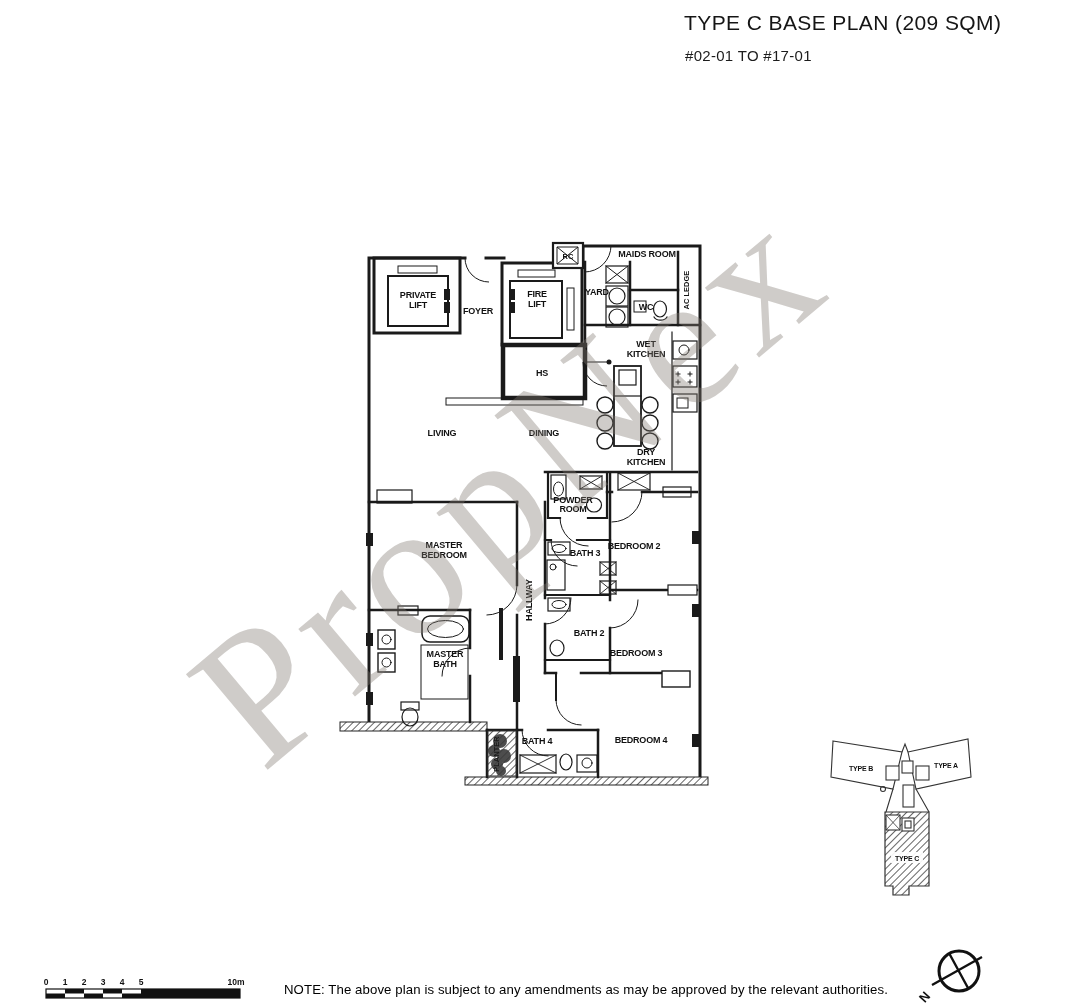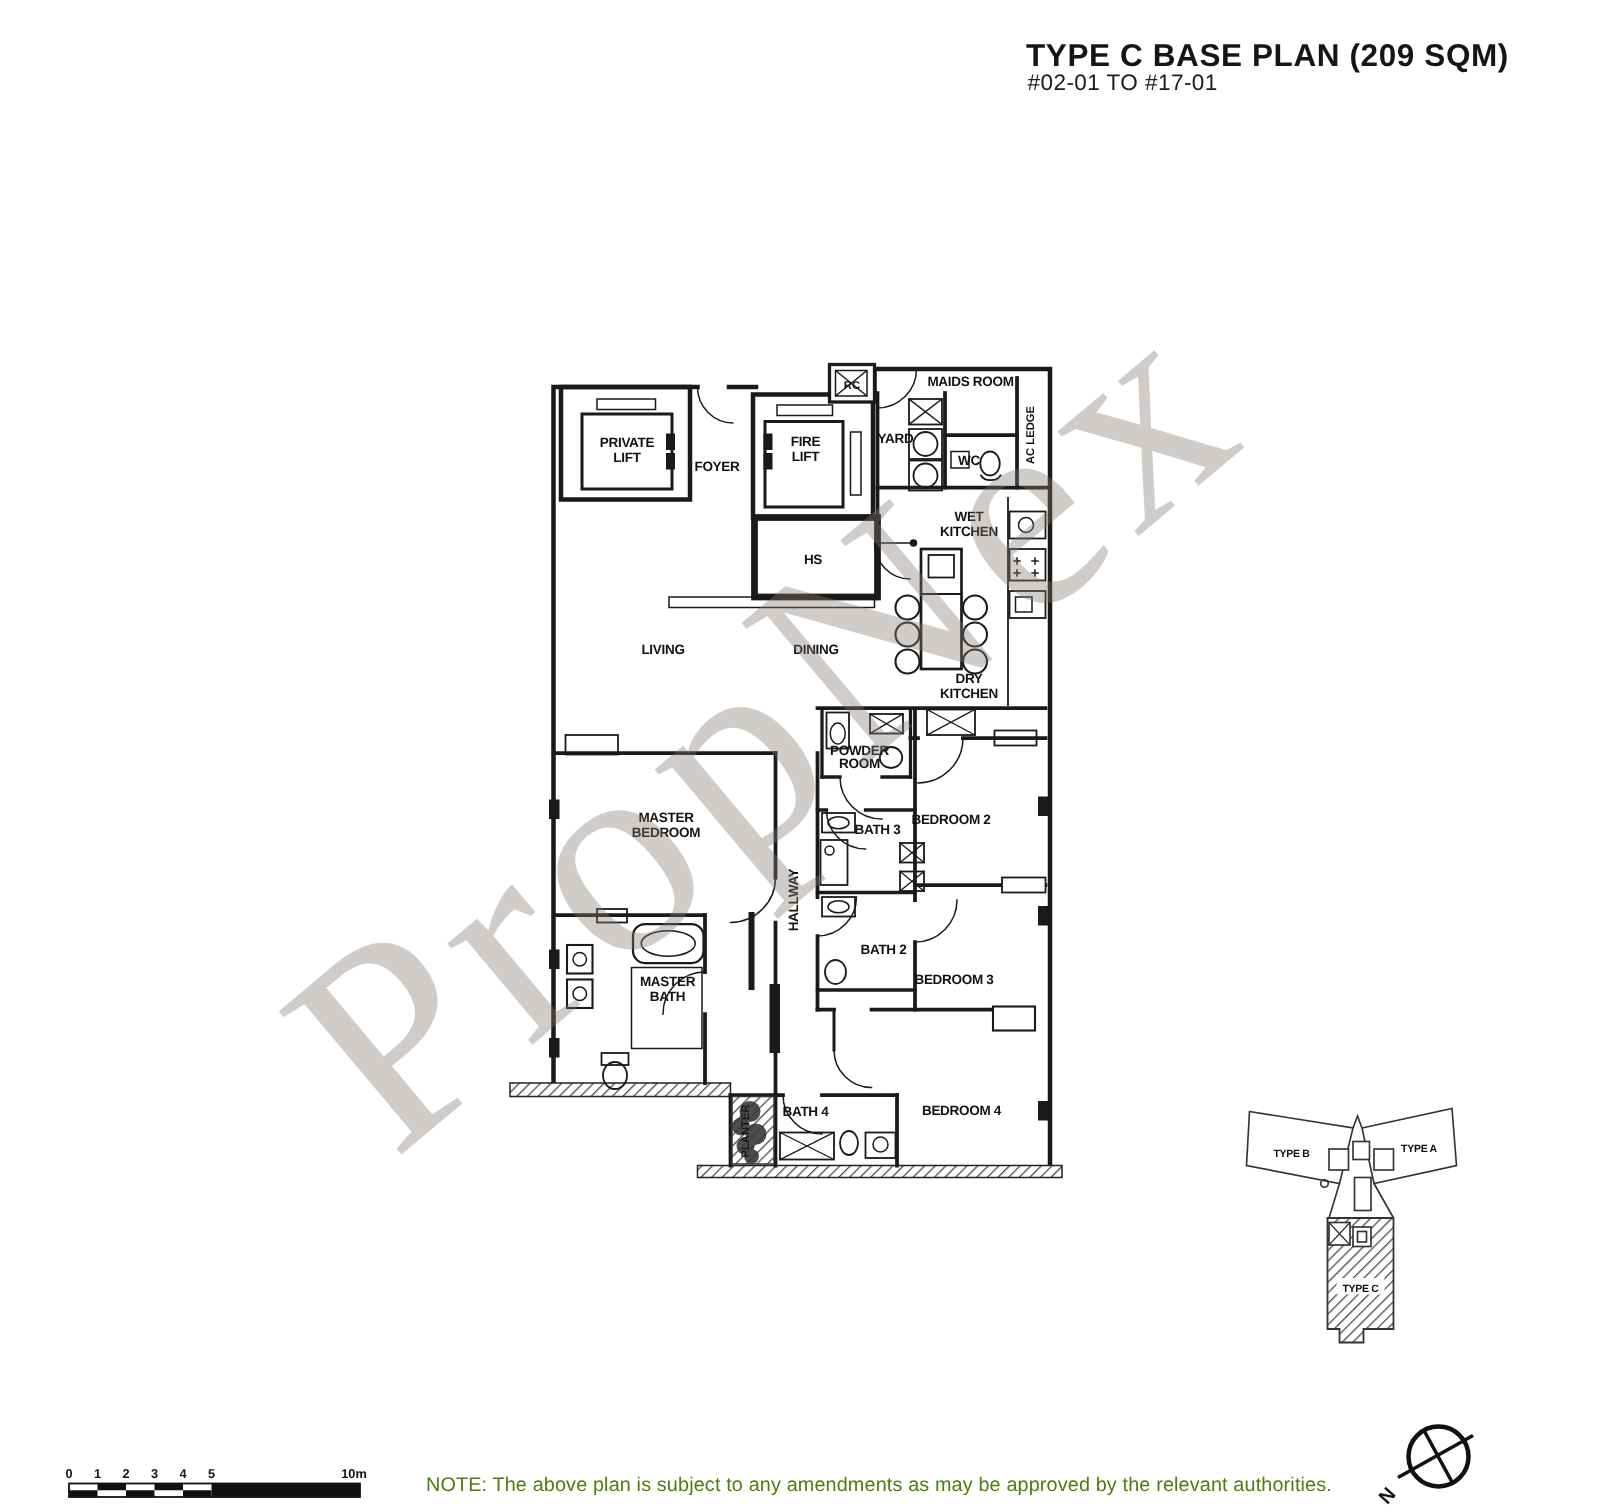--- a/index.html
+++ b/index.html
@@ -1,29 +1,29 @@
 <!DOCTYPE html>
 <html><head>
 <meta charset="utf-8">
 <style>
   html,body{margin:0;padding:0;}
   body{
     width:1078px;height:1008px;position:relative;background:#ffffff;
     font-family:"Liberation Sans", sans-serif;overflow:hidden;
   }
   .title{
-    position:absolute;left:684px;top:26px;font-size:21px;font-weight:700;
+    position:absolute;left:684px;top:11px;font-size:21px;font-weight:400;
     color:#151515;letter-spacing:.4px;white-space:nowrap;
   }
   .subtitle{
     position:absolute;left:685px;top:47px;font-size:15px;font-weight:400;
     color:#1c1c1c;letter-spacing:.3px;white-space:nowrap;
   }
   .note{
-    position:absolute;left:284px;top:982px;font-size:13.2px;color:#4d7c0f;
+    position:absolute;left:284px;top:982px;font-size:13.2px;color:#000000;
     letter-spacing:.1px;white-space:nowrap;
   }
   .watermark{
     position:absolute;left:150px;top:640px;font-family:"Liberation Serif", serif;
     font-size:192px;font-weight:400;color:rgba(128,122,114,0.38);
     letter-spacing:10px;transform:rotate(-40deg);transform-origin:0 0;
     white-space:nowrap;pointer-events:none;z-index:3;
   }
   svg{position:absolute;left:0;top:0;z-index:2;}
   svg text{font-family:"Liberation Sans", sans-serif;font-weight:bold;fill:#111;}

